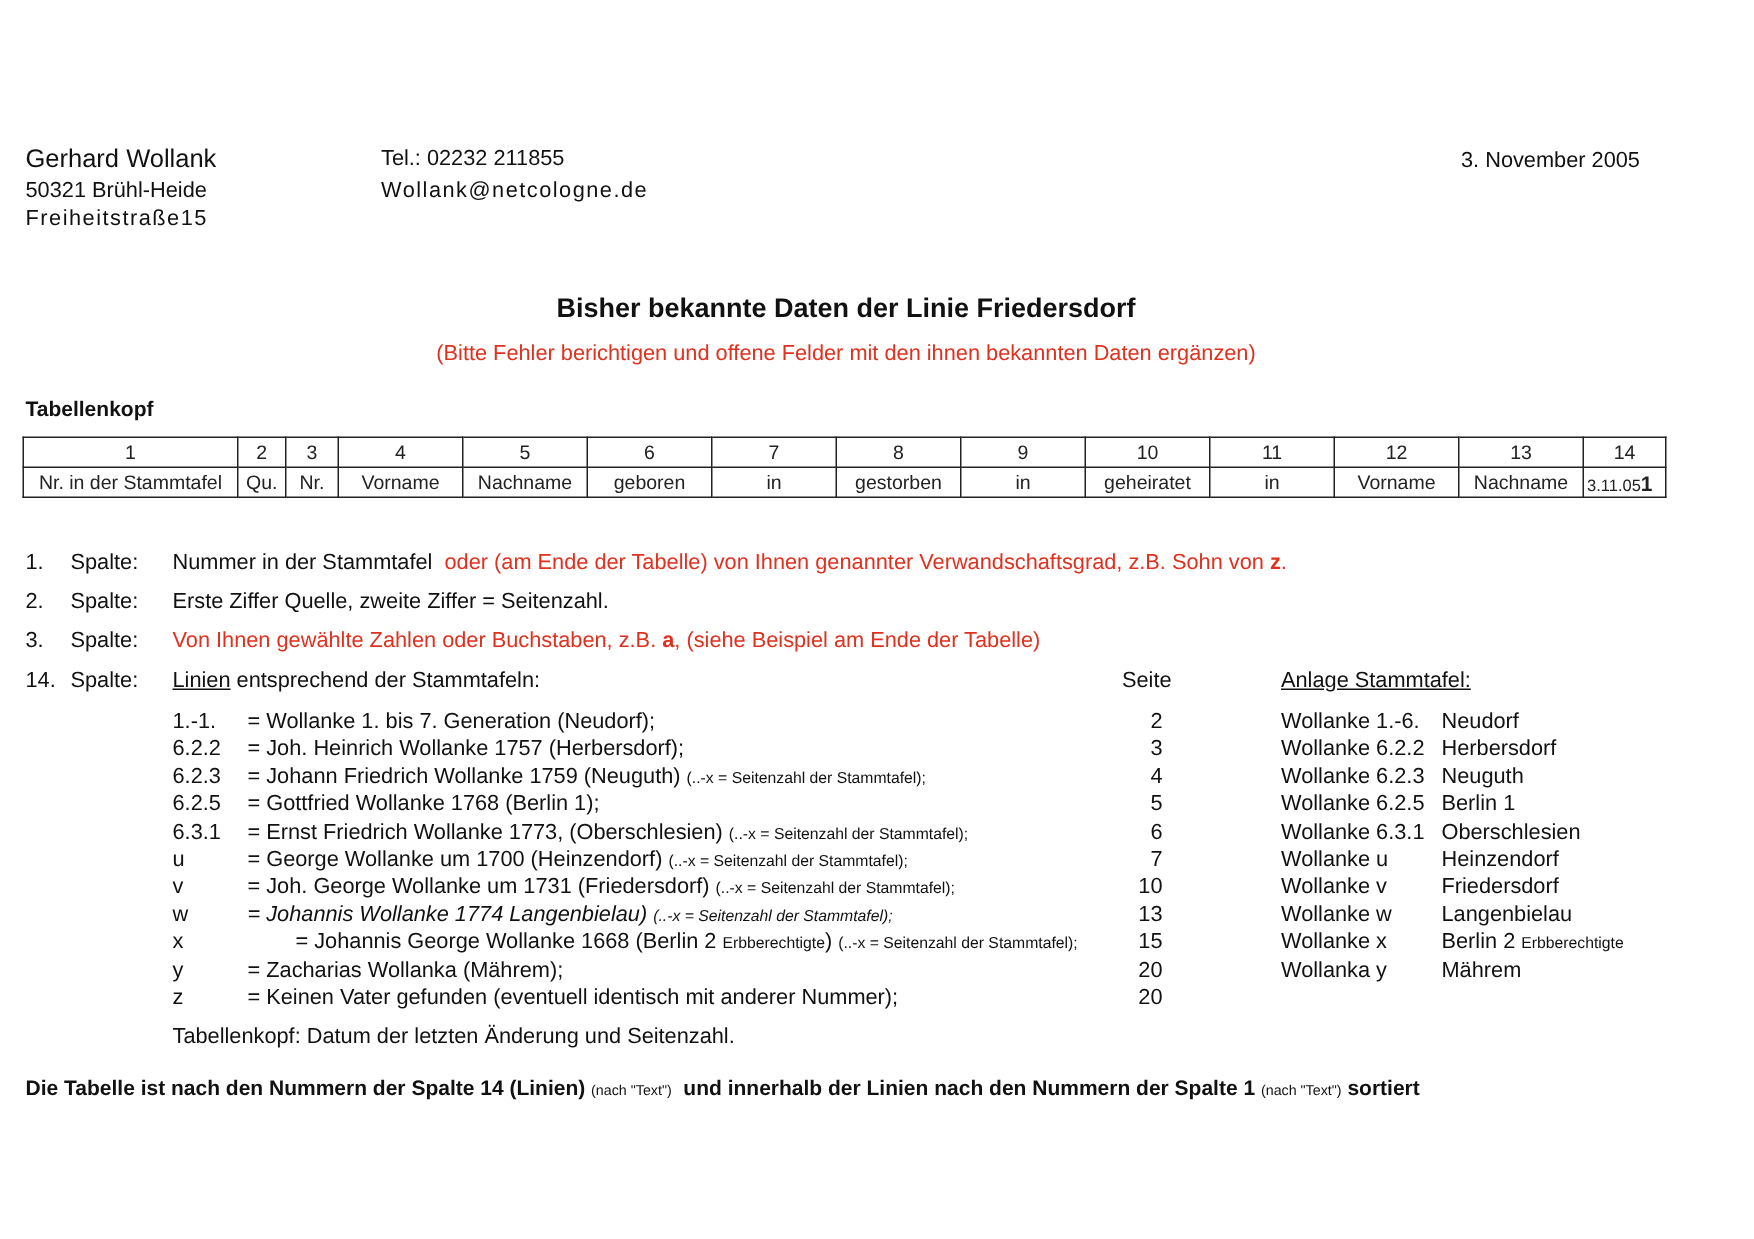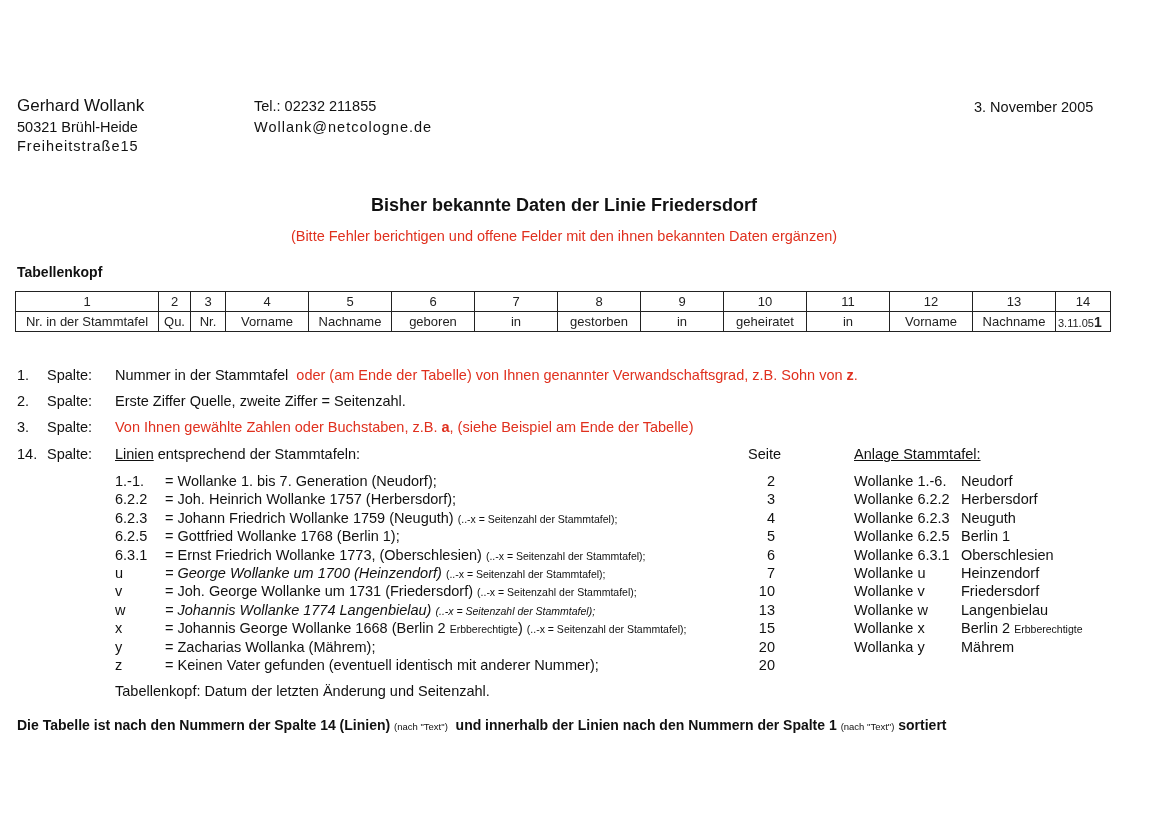--- a/index.html
+++ b/index.html
@@ -111,30 +111,30 @@
     <div class="abs lin-code" style="top: 510px;">6.2.3</div>
     <div class="abs lin-desc" style="top: 510px;"><span style="white-space: pre;">= Johann Friedrich Wollanke 1759 (Neuguth) </span><span class="small">(..-x = Seitenzahl der Stammtafel);</span></div>
     <div class="abs lin-page" style="top: 510px;">4</div>
     <div class="abs lin-code" style="top: 528px;">6.2.5</div>
     <div class="abs lin-desc" style="top: 528px;"><span style="white-space: pre;">= Gottfried Wollanke 1768 (Berlin 1);</span></div>
     <div class="abs lin-page" style="top: 528px;">5</div>
     <div class="abs lin-code" style="top: 547px;">6.3.1</div>
     <div class="abs lin-desc" style="top: 547px;"><span style="white-space: pre;">= Ernst Friedrich Wollanke 1773, (Oberschlesien) </span><span class="small">(..-x = Seitenzahl der Stammtafel);</span></div>
     <div class="abs lin-page" style="top: 547px;">6</div>
     <div class="abs lin-code" style="top: 565px;">u</div>
-    <div class="abs lin-desc" style="top: 565px;"><span style="white-space: pre; font-style: italic;">= George Wollanke um 1700 (Heinzendorf) </span><span class="small">(..-x = Seitenzahl der Stammtafel);</span></div>
+    <div class="abs lin-desc" style="top: 565px;"><span style="white-space: pre;">= George Wollanke um 1700 (Heinzendorf) </span><span class="small">(..-x = Seitenzahl der Stammtafel);</span></div>
     <div class="abs lin-page" style="top: 565px;">7</div>
     <div class="abs lin-code" style="top: 583px;">v</div>
     <div class="abs lin-desc" style="top: 583px;"><span style="white-space: pre;">= Joh. George Wollanke um 1731 (Friedersdorf) </span><span class="small">(..-x = Seitenzahl der Stammtafel);</span></div>
     <div class="abs lin-page" style="top: 583px;">10</div>
     <div class="abs lin-code" style="top: 602px;">w</div>
     <div class="abs lin-desc" style="top: 602px; font-style: italic;"><span style="white-space: pre;">= Johannis Wollanke 1774 Langenbielau) </span><span class="small">(..-x = Seitenzahl der Stammtafel);</span></div>
     <div class="abs lin-page" style="top: 602px;">13</div>
     <div class="abs lin-code" style="top: 620px;">x</div>
-    <div class="abs lin-desc" style="top: 620px;"><span style="white-space: pre;">= Johannis George Wollanke 1668 (Berlin 2 </span><span class="small">Erbberechtigte</span><span style="white-space: pre;">) </span><span class="small">(..-x = Seitenzahl der Stammtafel);</span></div>
+    <div class="abs lin-desc" style="top: 620px; margin-left: 32px;"><span style="white-space: pre;">= Johannis George Wollanke 1668 (Berlin 2 </span><span class="small">Erbberechtigte</span><span style="white-space: pre;">) </span><span class="small">(..-x = Seitenzahl der Stammtafel);</span></div>
     <div class="abs lin-page" style="top: 620px;">15</div>
     <div class="abs lin-code" style="top: 639px;">y</div>
     <div class="abs lin-desc" style="top: 639px;"><span style="white-space: pre;">= Zacharias Wollanka (Mährem);</span></div>
     <div class="abs lin-page" style="top: 639px;">20</div>
     <div class="abs lin-code" style="top: 657px;">z</div>
     <div class="abs lin-desc" style="top: 657px;"><span style="white-space: pre;">= Keinen Vater gefunden (eventuell identisch mit anderer Nummer);</span></div>
     <div class="abs lin-page" style="top: 657px;">20</div>
   </div>
 <div id="anlage">
     <div class="abs anl-a" style="top: 473px;">Wollanke 1.-6.</div>

